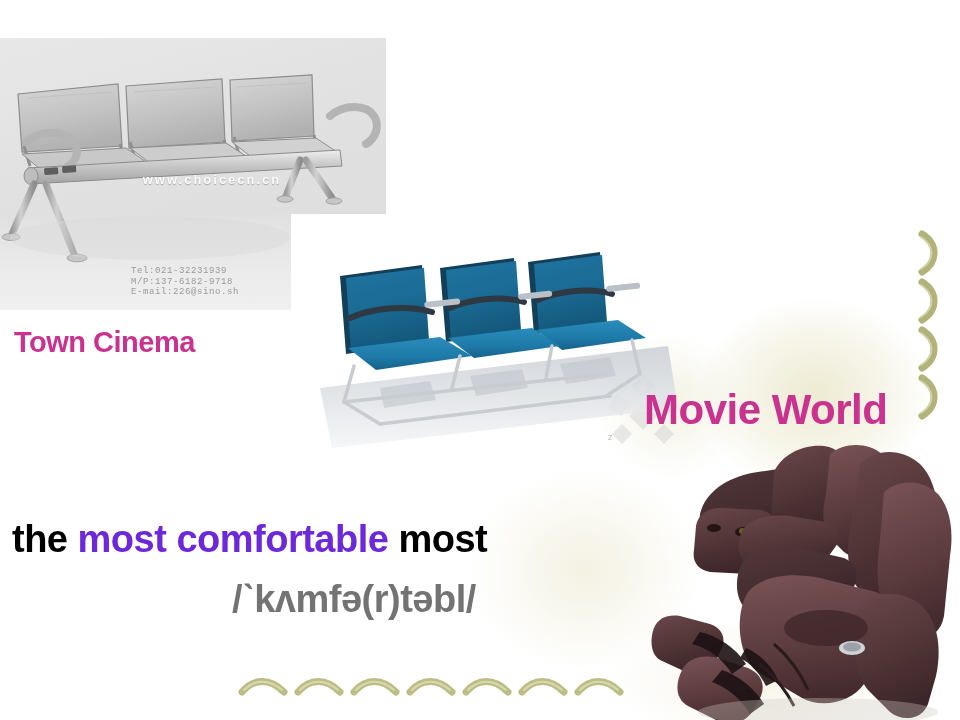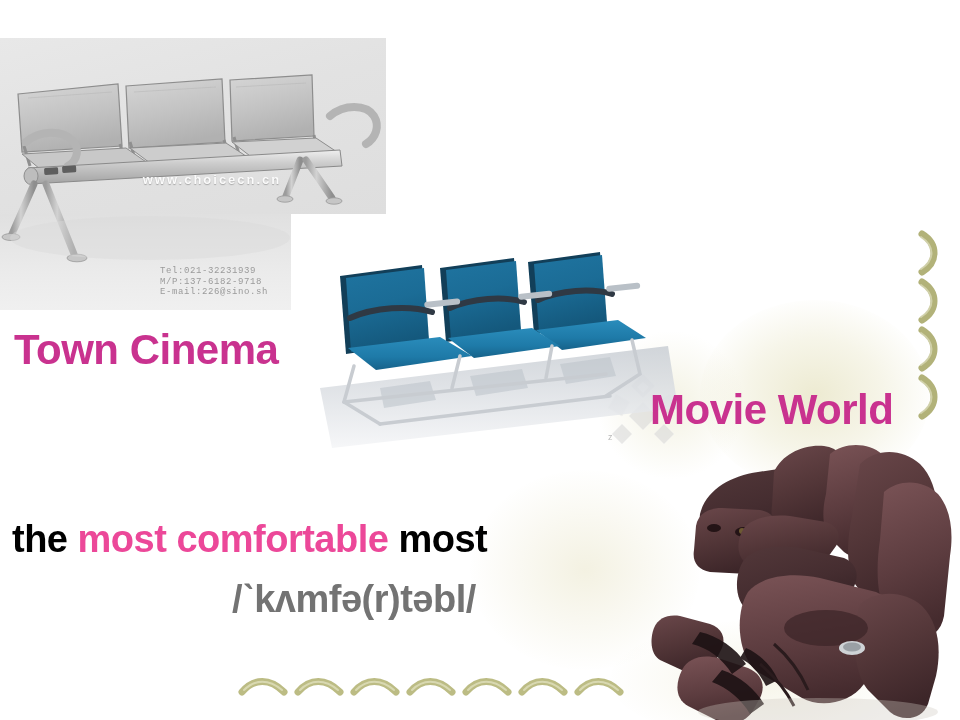--- a/index.html
+++ b/index.html
@@ -108,21 +108,21 @@
     font-size: 13px;
     letter-spacing: 2.0px;
     font-weight: bold;
     color: #fbfbfb;
     text-shadow: 0 1px 1px rgba(120,120,120,0.55);
     font-family: "Liberation Sans", sans-serif;
     white-space: nowrap;
   }
   .grey-contact {
     position: absolute;
-    left: 160px; top: 228px;
+    left: 131px; top: 228px;
     font-size: 9px;
     line-height: 10.5px;
     color: #9a9a9a;
     letter-spacing: 0.6px;
     font-family: "Liberation Mono", monospace;
     white-space: nowrap;
   }
 
   
   .photo-blue {
@@ -141,34 +141,34 @@
   
   .label-pink {
     position: absolute;
     color: #c9328f;
     font-weight: bold;
     font-family: "Liberation Sans", sans-serif;
     white-space: nowrap;
     letter-spacing: -0.5px;
   }
   #label-screen-city { left: 434px; top: 44px;  font-size: 42px; }
-  #label-town-cinema { left: 14px;  top: 326px; font-size: 42px; }
-  #label-movie-world { left: 644px; top: 386px; font-size: 42px; margin-left: 6px; }
+  #label-town-cinema { left: 14px;  top: 326px; font-size: 29px; }
+  #label-movie-world { left: 644px; top: 386px; font-size: 42px; }
 
   .phrase-line {
     position: absolute;
     left: 12px; top: 518px;
     font-size: 38px;
     font-weight: bold;
     color: #000000;
     font-family: "Liberation Sans", sans-serif;
     white-space: nowrap;
     letter-spacing: -0.5px;
   }
-  .phrase-red { color: #ec4899; }
+  .phrase-red { color: #6d28d9; }
 
   .phonetic-line {
     position: absolute;
     left: 232px; top: 578px;
     font-size: 38px;
     font-weight: bold;
     color: #737373;
     font-family: "Liberation Sans", sans-serif;
     white-space: nowrap;
     letter-spacing: -0.5px;

